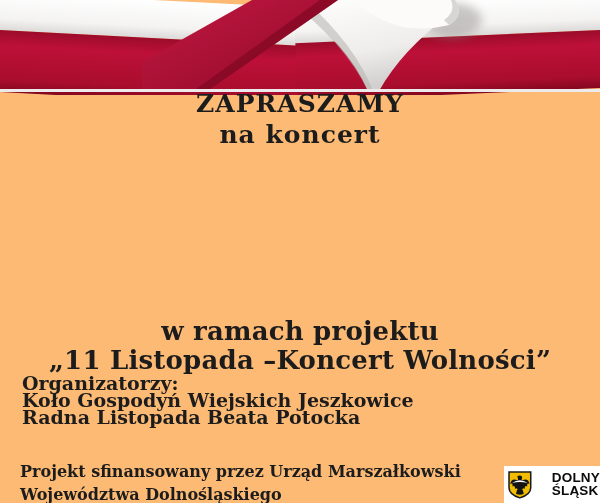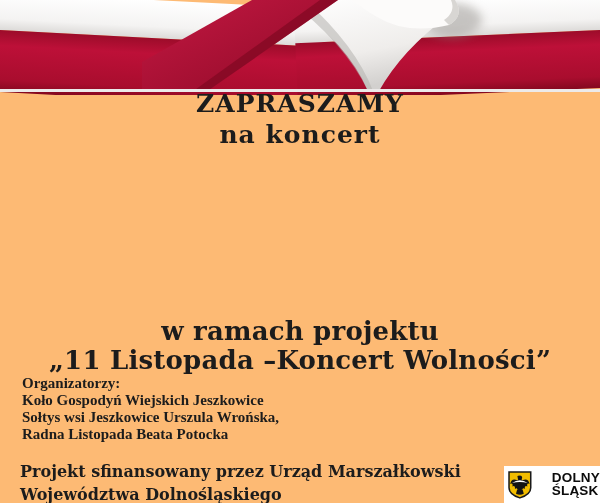--- a/index.html
+++ b/index.html
@@ -15,23 +15,22 @@
   .center-block{
     position:absolute;left:0;right:0;
     text-align:center;font-weight:bold;
   }
   .block-header{top:88px;font-size:25px;line-height:31px;letter-spacing:1px;}
   .block-event{top:211px;font-size:22px;line-height:29px;letter-spacing:0.2px;}
   .block-project{top:317px;font-size:26px;line-height:29px;letter-spacing:0.2px;}
   .line{white-space:nowrap;}
   .organizers{
     position:absolute;left:22px;top:375px;
-    font-size:15px;line-height:17px;font-weight:bold;
+    font-size:19px;line-height:17px;font-weight:bold;
     text-align:left;
-    font-family:Liberation Serif, serif;
   }
   .funding{
     position:absolute;left:20px;top:461px;width:470px;
     font-size:16px;line-height:22.5px;font-weight:bold;
     text-align:left;
   }
   .logo{
     position:absolute;right:0;bottom:0;
     width:96px;height:37px;
     background:#ffffff;
@@ -109,21 +108,20 @@
 
 
   <div class="center-block block-project">
     <div class="line">w ramach projektu</div>
     <div class="line">„11 Listopada –Koncert Wolności”</div>
   </div>
 
   <div class="organizers">
     <div class="line">Organizatorzy:</div>
     <div class="line">Koło Gospodyń Wiejskich Jeszkowice</div>
-    <div class="line">Sołtys wsi Jeszkowice Urszula Wrońska,</div>
     <div class="line">Radna Listopada Beata Potocka</div>
   </div>
 
   <div class="funding">Projekt sfinansowany przez Urząd Marszałkowski Województwa Dolnośląskiego</div>
 
   <div class="logo">
     <svg class="crest" viewBox="0 0 28 33" width="27" height="32" xmlns="http://www.w3.org/2000/svg" aria-hidden="true">
       <path d="M1.2,1.2 h25.6 v18.5 q0,8 -12.8,12 q-12.8,-4 -12.8,-12 Z" fill="#f2bd00" stroke="#1a1a1a" stroke-width="1.8"></path>
       <g fill="#141414">
         <circle cx="14" cy="8" r="2.7"></circle>

